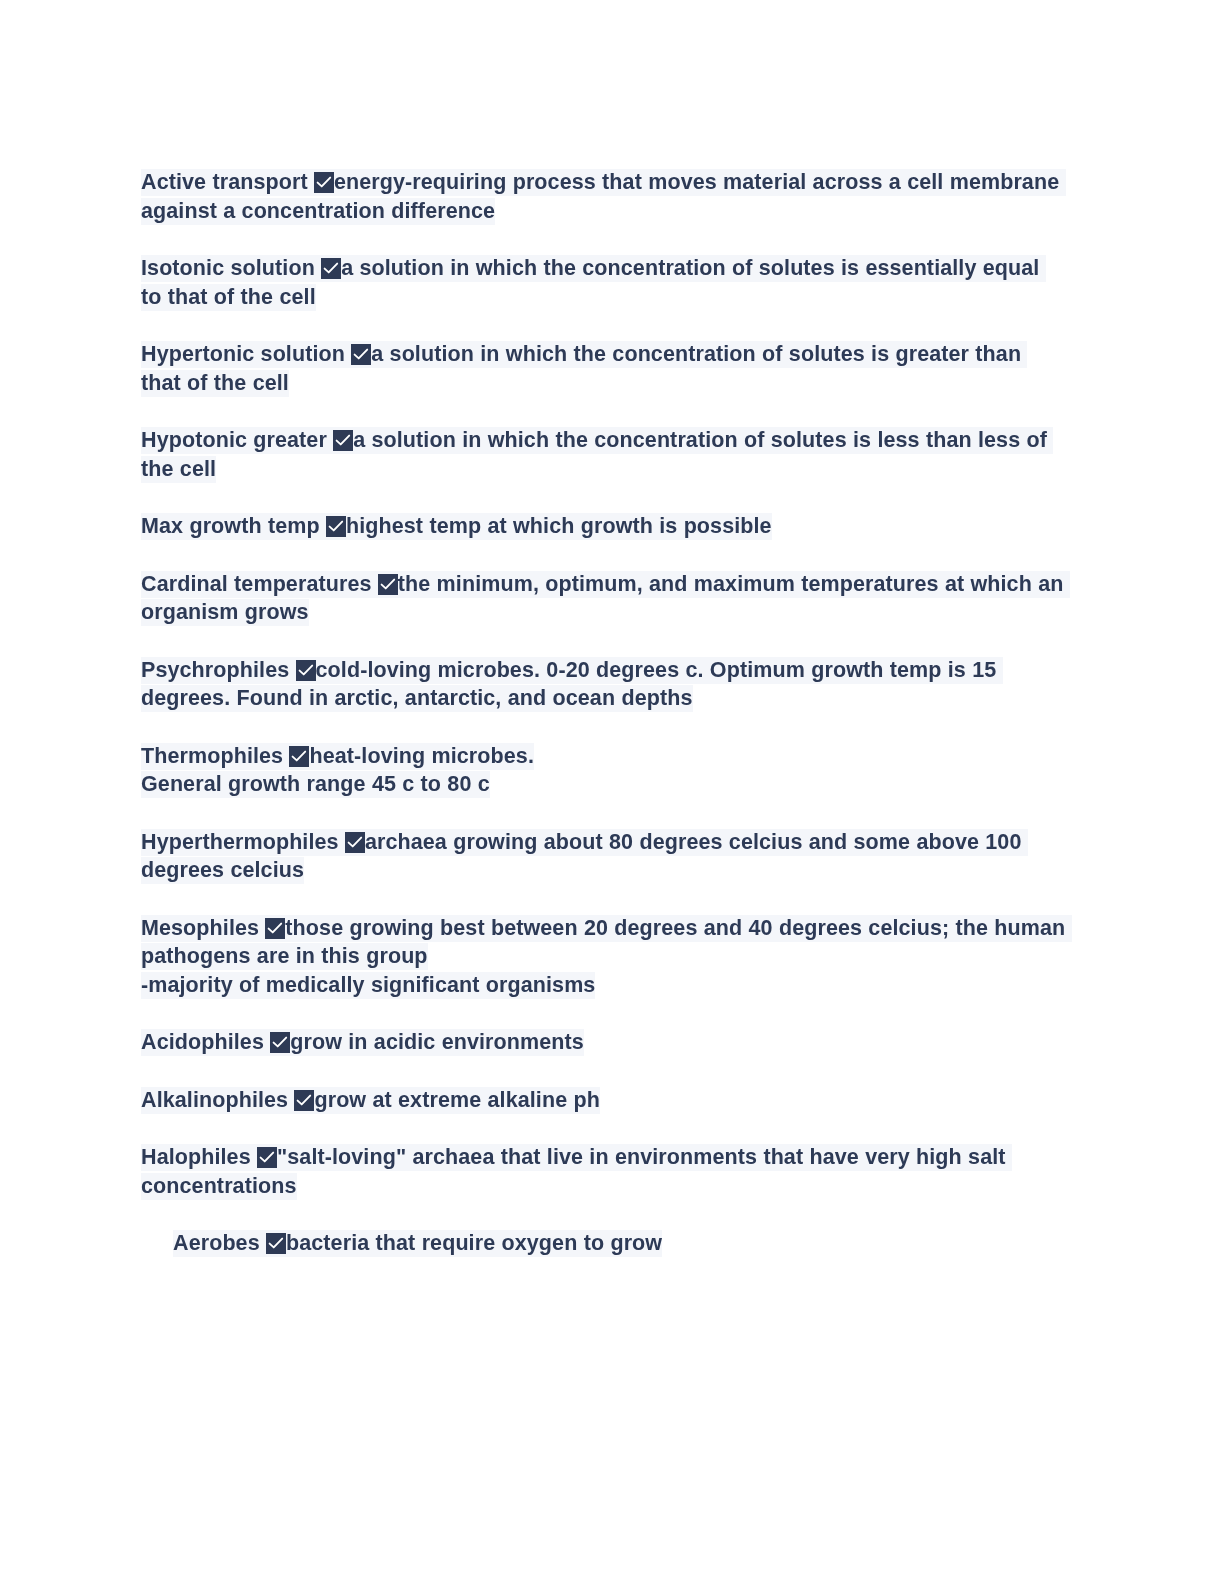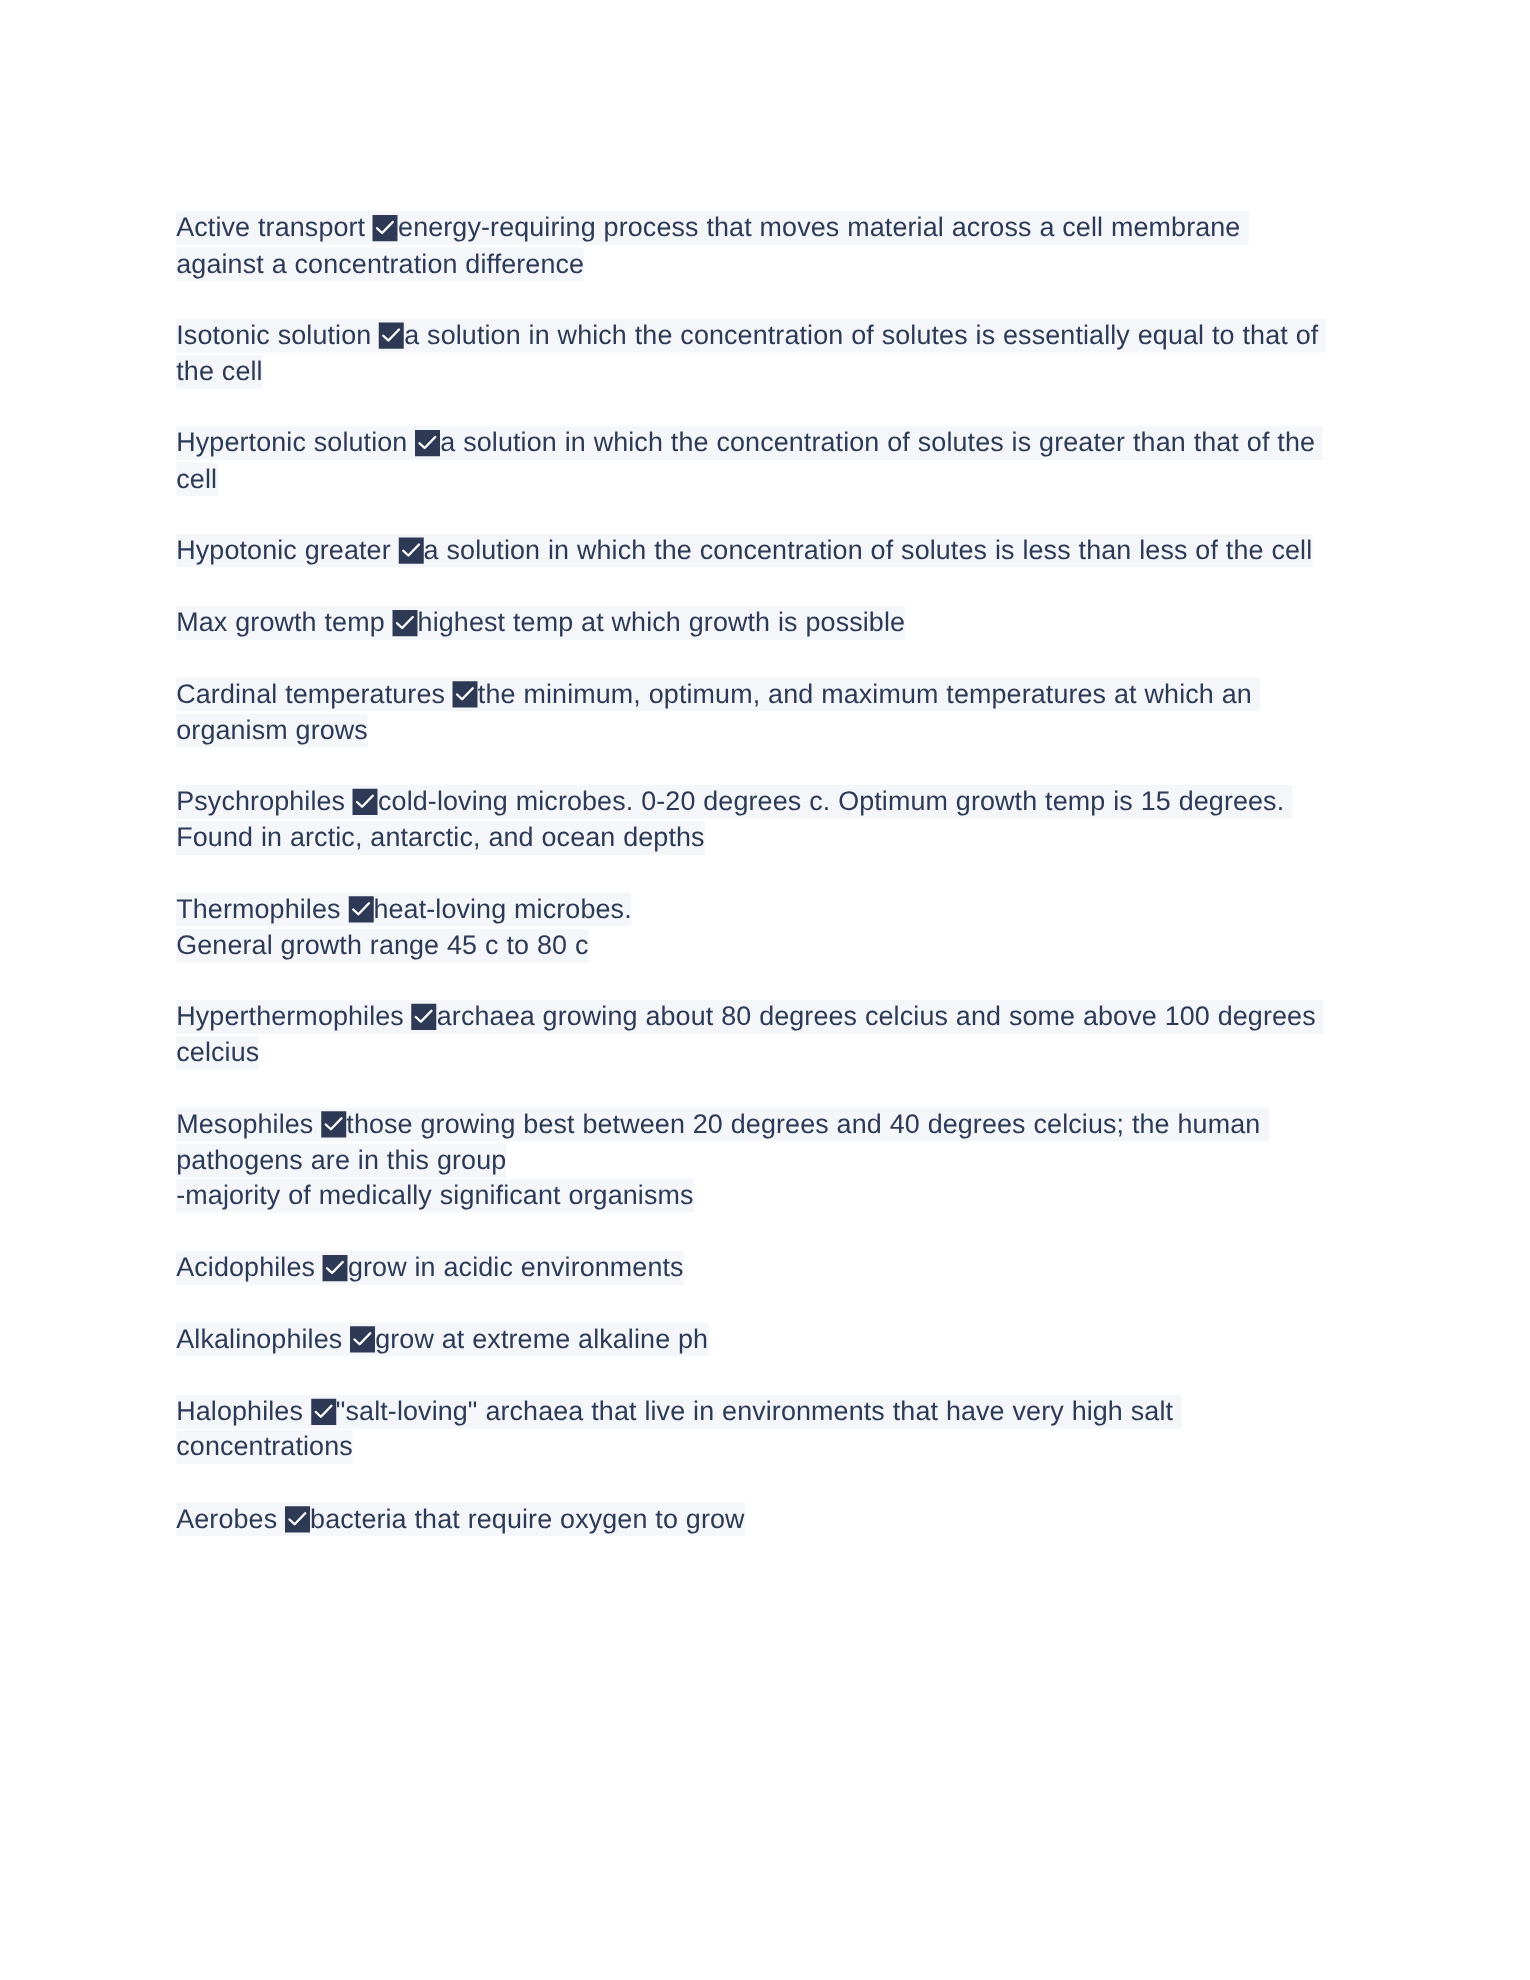--- a/index.html
+++ b/index.html
@@ -31,27 +31,29 @@
     padding: 0;
     font-size: 21.5px;
     line-height: 28.5px;
     color: #2d3a56;
     letter-spacing: 0.1px;
     word-spacing: 0.2px;
     text-align: left;
   }
   .term-entry:last-child {
     margin-bottom: 0;
+    margin-left: 32px;
   }
   
   .hl {
     background-color: #f4f6fa;
     box-decoration-break: clone;
     -webkit-box-decoration-break: clone;
     padding: 1px 0 2px 0;
+    font-weight: bold;
   }
   .term-name {
     white-space: pre;
   }
   
   .checkbox-icon {
     display: inline-block;
     width: 20px;
     height: 21px;
     background: #2e3a55;

